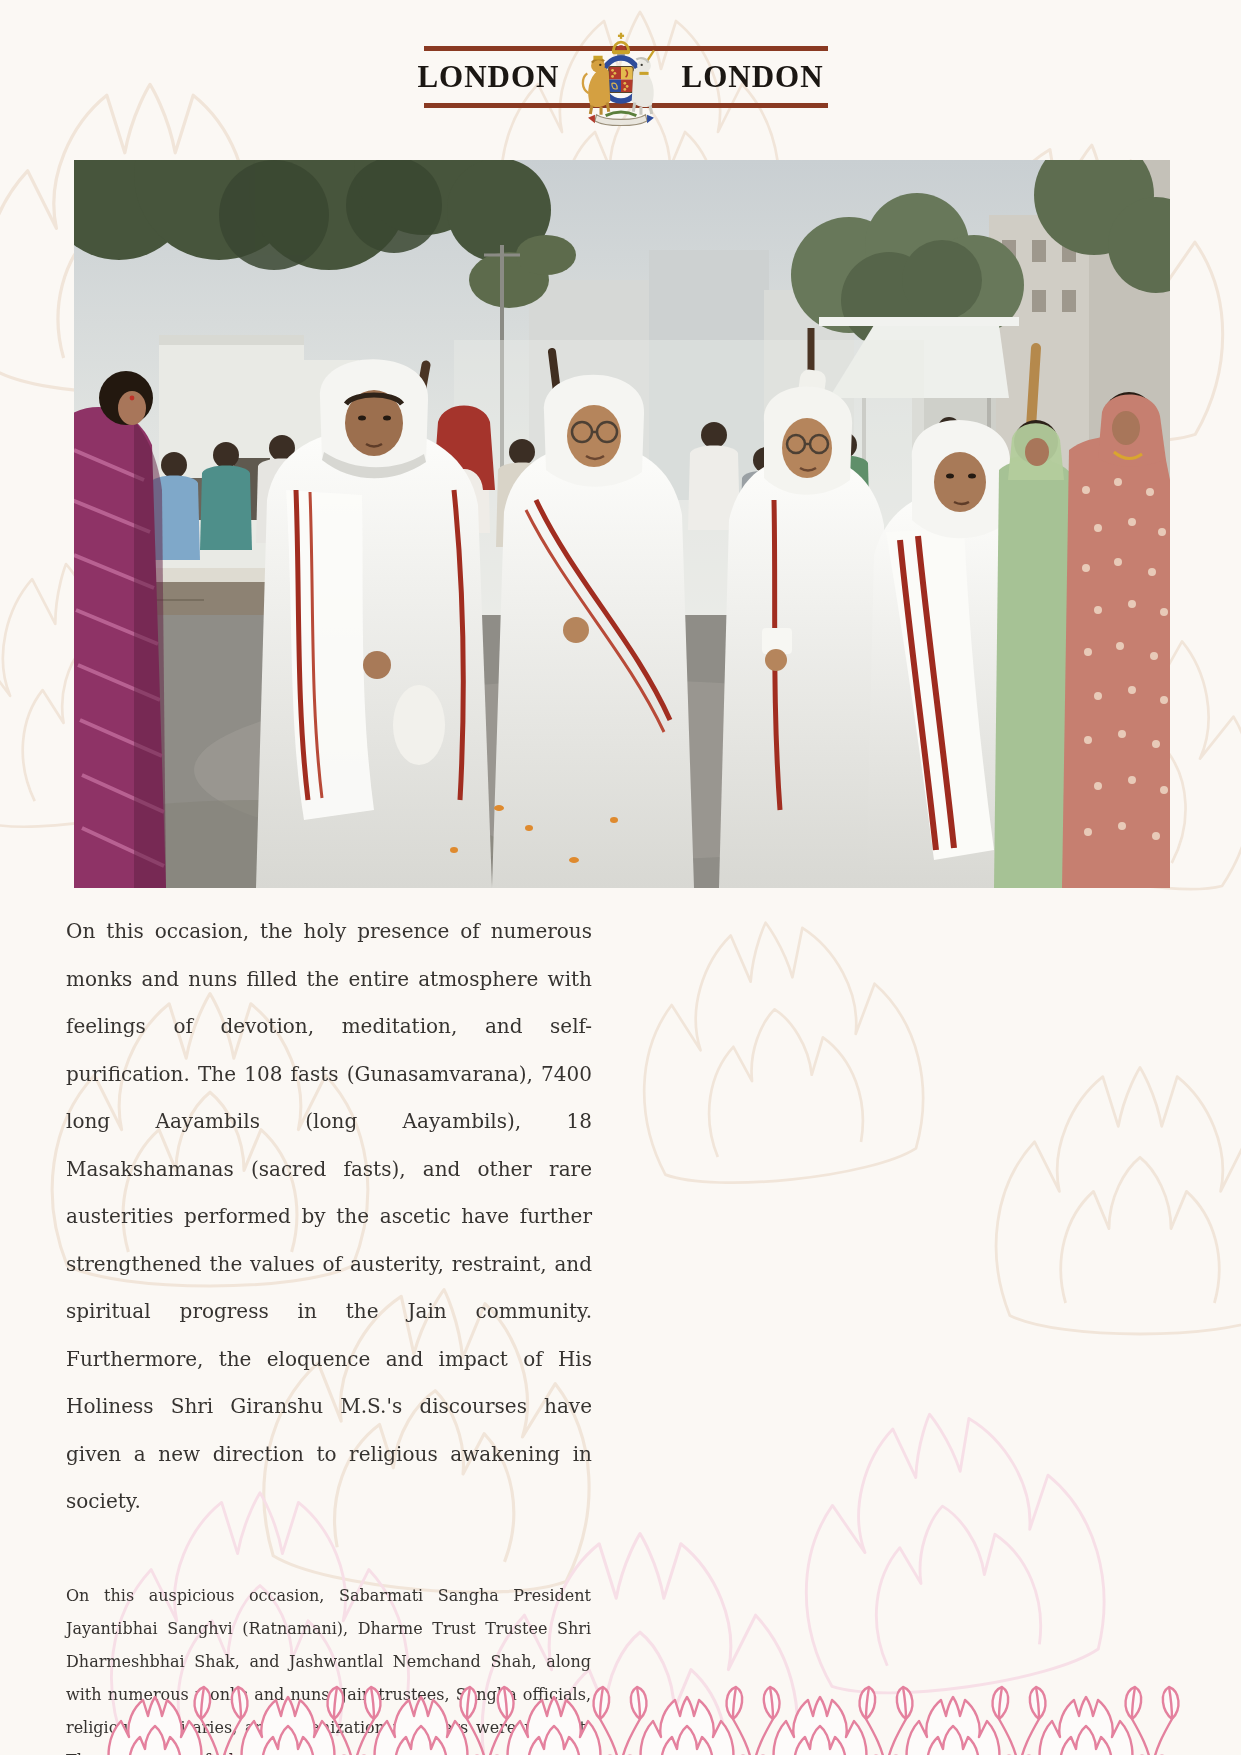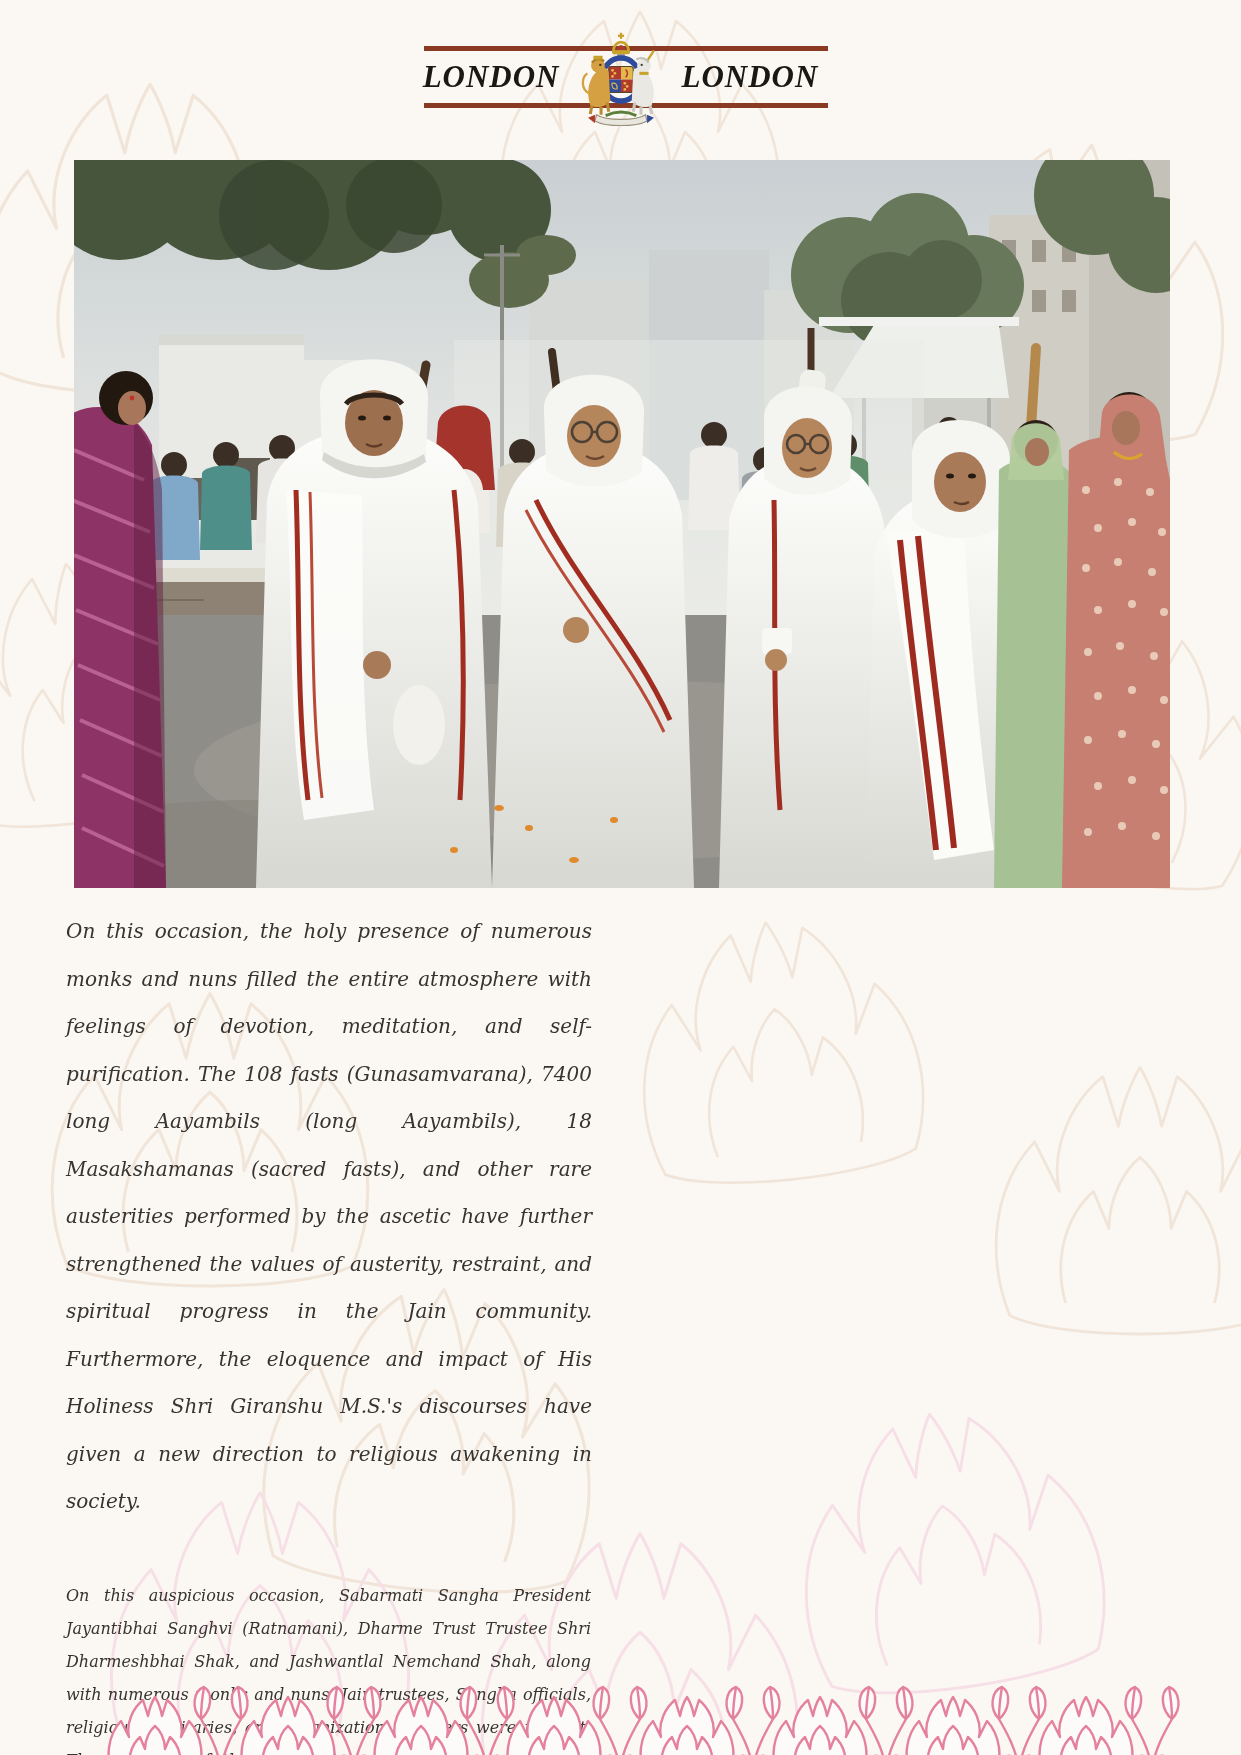--- a/index.html
+++ b/index.html
@@ -1,17 +1,17 @@
 <!DOCTYPE html>
 <html><head>
 <meta charset="utf-8">
 <style>
   html,body{margin:0;padding:0;background:#ffffff;}
   .page{position:relative;width:1241px;height:1755px;background:#fbf8f4;overflow:hidden;
-        font-family:"DejaVu Serif",serif;font-style:italic;}
+        font-family:"DejaVu Serif",serif;}
   .bg-pattern{position:absolute;left:0;top:0;width:1241px;height:1755px;pointer-events:none;}
   
   .masthead{position:absolute;top:0;left:0;right:0;height:135px;}
   .rule{position:absolute;left:50%;width:404px;margin-left:-197px;height:5px;background:#8a3a22;}
   .rule-top{top:46px;}
   .rule-bottom{top:103px;}
   .mast-row{position:absolute;top:46px;height:62px;left:0;right:0;
             display:flex;align-items:center;justify-content:center;gap:15px;}
   .mast-title{font-family:"Liberation Serif",serif;font-weight:700;font-size:31px;
               color:#1b1713;letter-spacing:1px;white-space:nowrap;}

